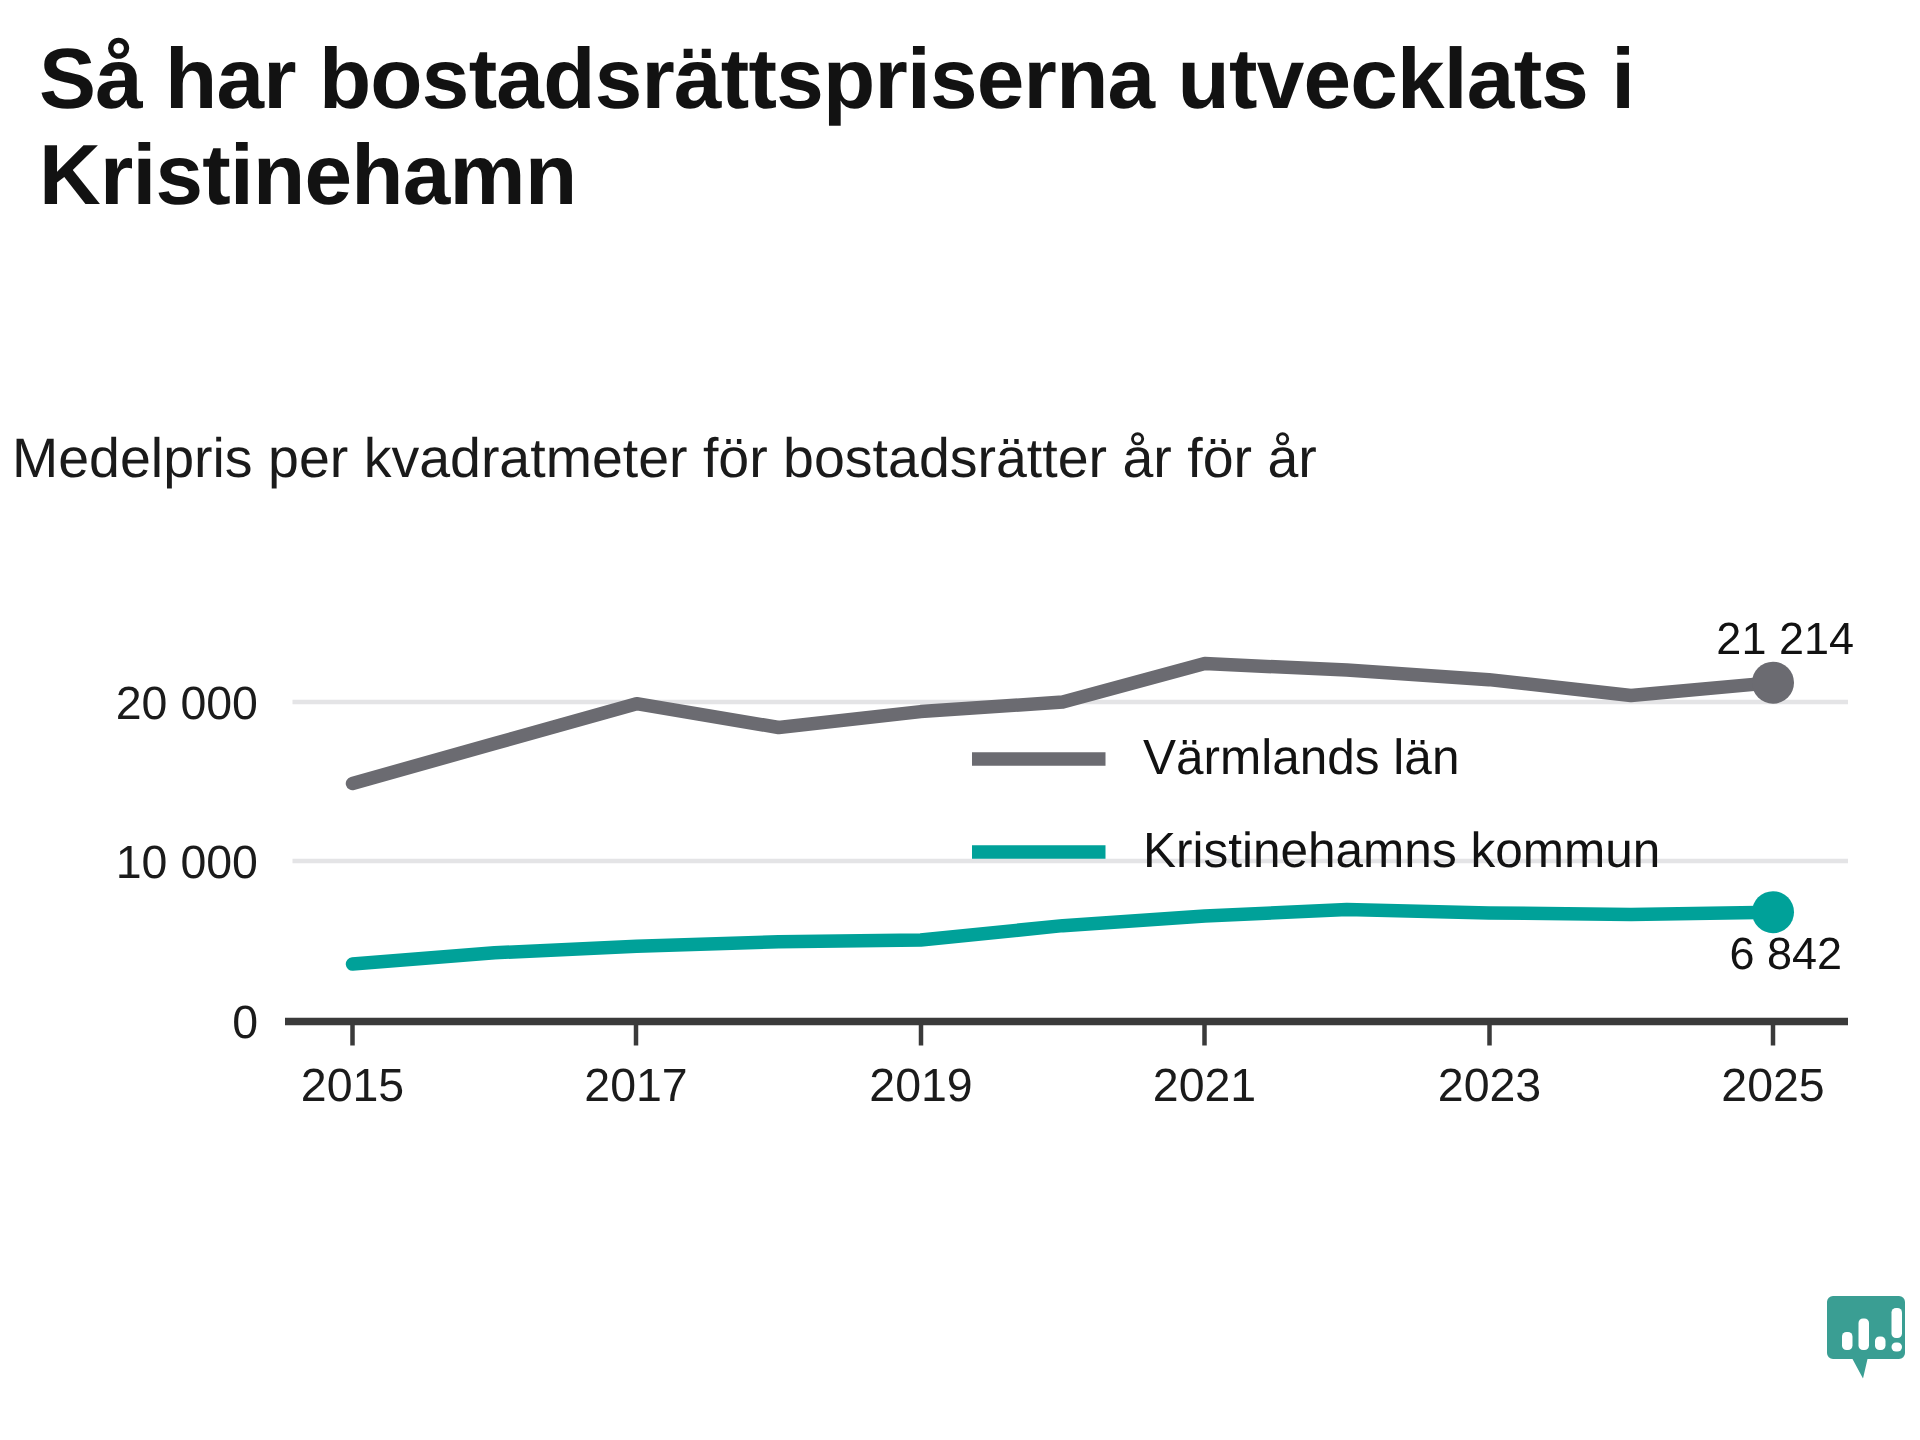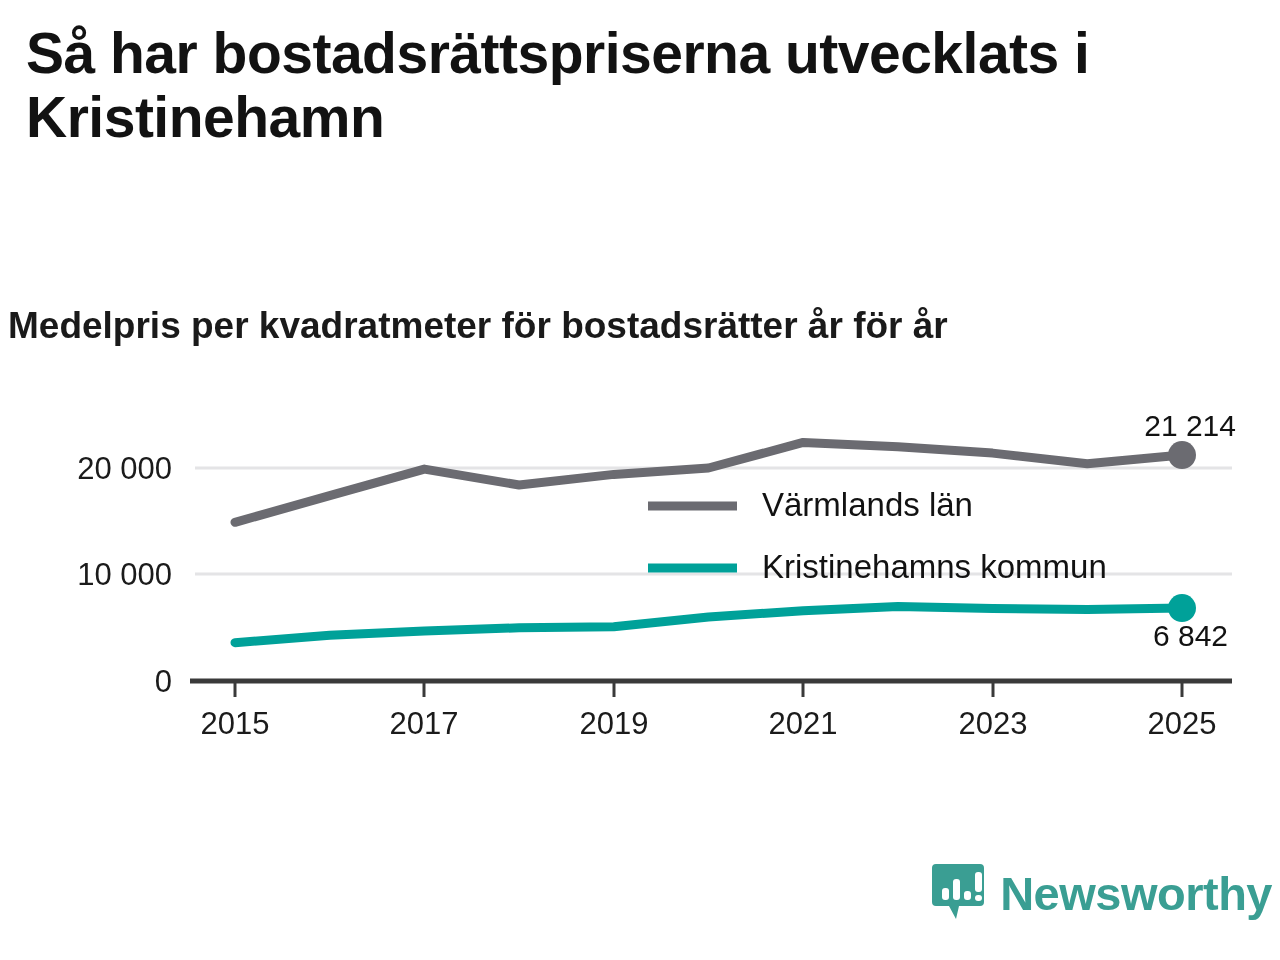--- a/index.html
+++ b/index.html
@@ -33,25 +33,25 @@
     line-height: 1.12;
     font-weight: bold;
     letter-spacing: -0.5px;
     color: #121212;
     margin: 0;
   }
 
   .subtitle {
     position: absolute;
     left: 8px;
-    top: 304px;
+    top: 284px;
     width: 1260px;
     font-size: 37px;
     line-height: 1.2;
-    font-weight: bold;
+    font-weight: normal;
     color: #1a1a1a;
     margin: 0;
   }
 
   
   .chart-area {
     position: absolute;
     left: 0;
     top: 390px;
     width: 1280px;
@@ -178,16 +178,15 @@
 
   <div class="brand">
     <svg width="56" height="62" viewBox="0 0 56 62">
       <path d="M6 2 h44 a4 4 0 0 1 4 4 v34 a4 4 0 0 1 -4 4 h-21 l-3 13 -7 -13 h-13 a4 4 0 0 1 -4 -4 v-34 a4 4 0 0 1 4 -4 z" fill="#3a9e93"></path>
       <rect x="12" y="26" width="7" height="12" rx="3" fill="#ffffff"></rect>
       <rect x="23" y="17" width="7" height="21" rx="3" fill="#ffffff"></rect>
       <rect x="34" y="29" width="7" height="9" rx="3" fill="#ffffff"></rect>
       <rect x="45" y="10" width="7" height="20" rx="3" fill="#ffffff"></rect>
       <rect x="45" y="33" width="7" height="6" rx="3" fill="#ffffff"></rect>
     </svg>
-    <span class="brand-name">Newsworthy</span>
   </div>
 
 </div>
 
 </body></html>

